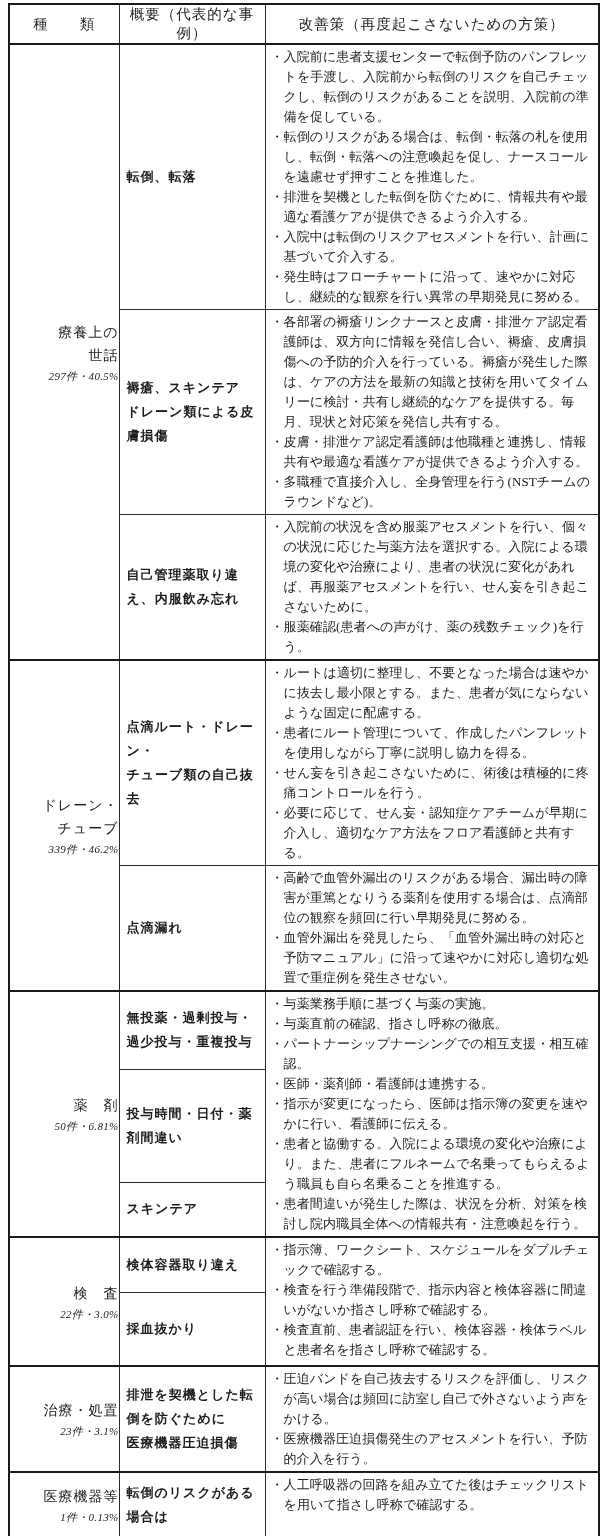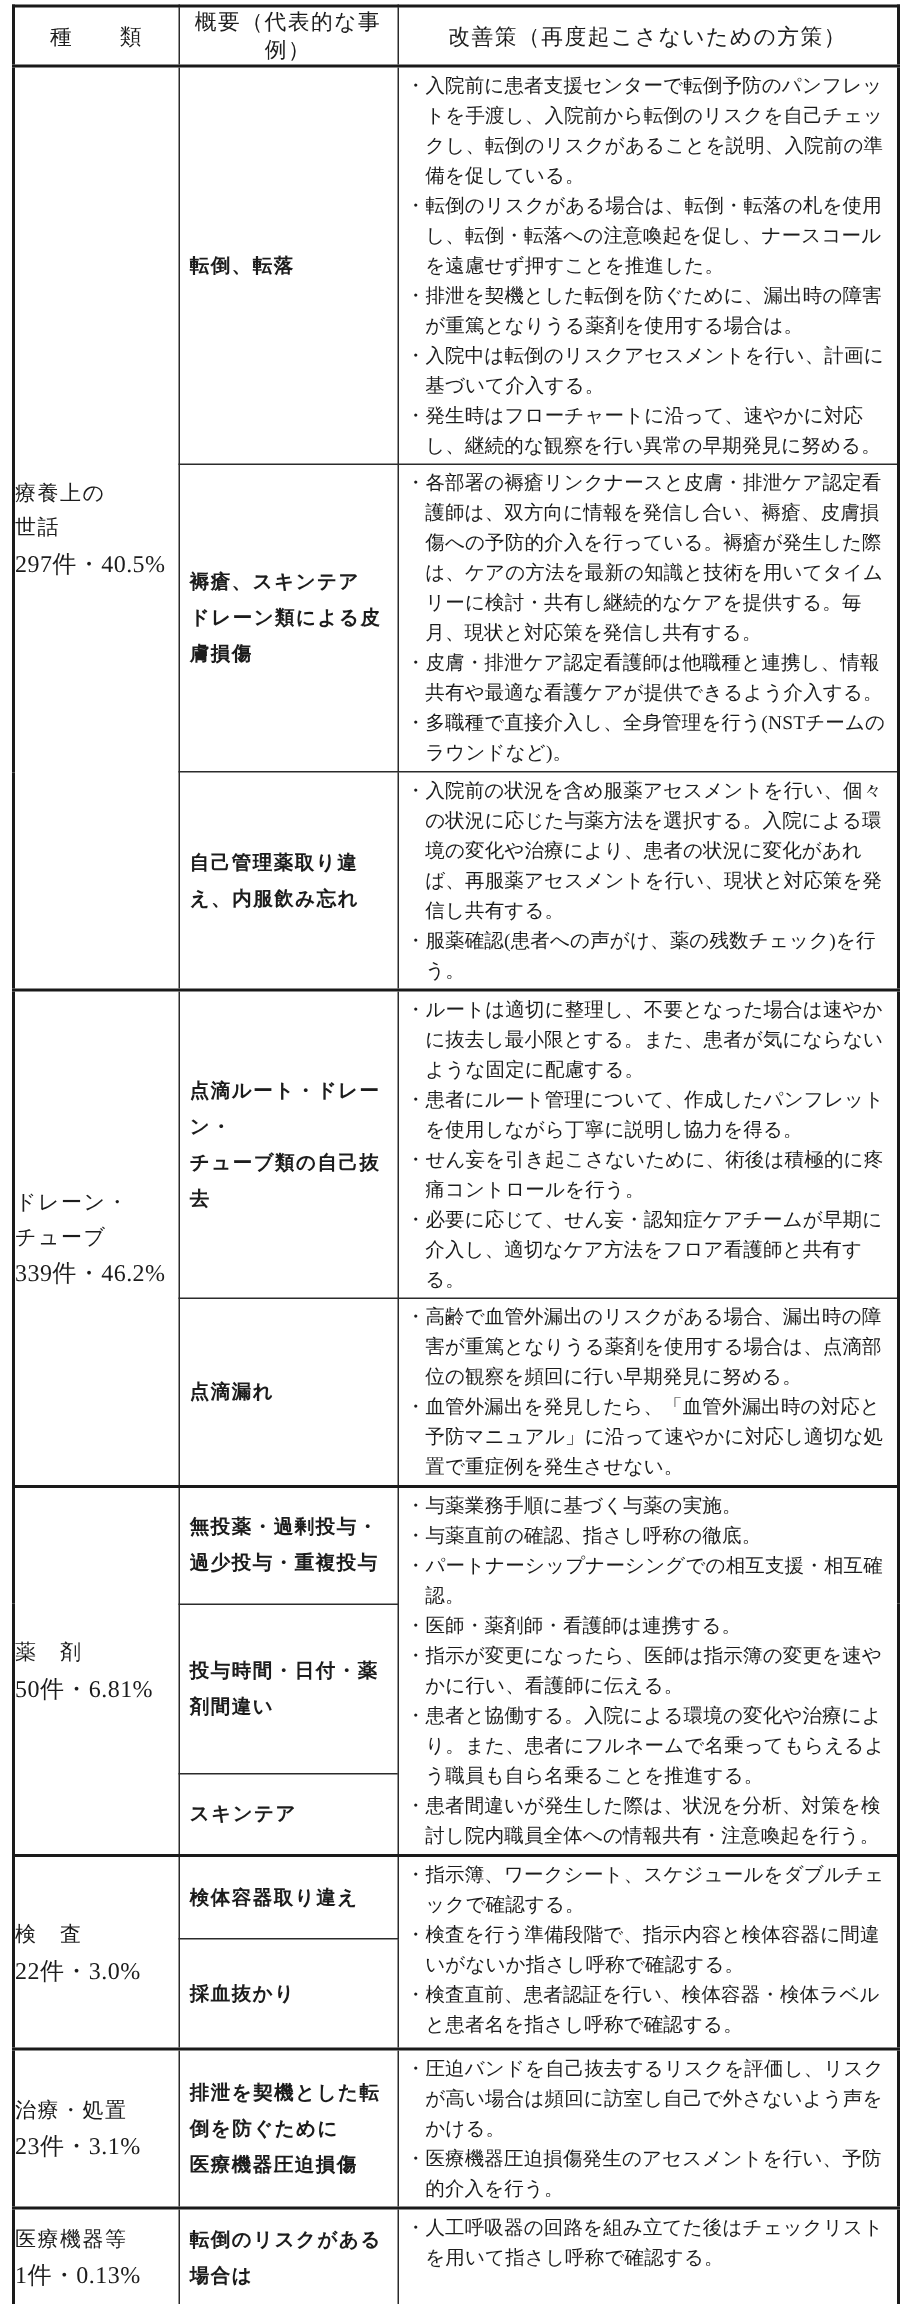--- a/index.html
+++ b/index.html
@@ -29,33 +29,34 @@
   thead th{
     border-bottom:2px solid #1a1a1a;
     font-weight:normal;
     font-size:14.5px;
     text-align:center;
     letter-spacing:1px;
     height:34px;
   }
   tr.sec > td{border-top:2px solid #1a1a1a;}
   td.cat{
-    text-align:left;
+    text-align:right;
     vertical-align:middle;
   }
   .cat-name{
     font-size:14px;
     line-height:23px;
     letter-spacing:1px;
     white-space:pre-line;
   }
   .cat-stat{
-    font-size:16px;
+    font-size:11px;
     letter-spacing:0.3px;
     margin-top:2px;
+    font-style:italic;
   }
   td.case{
     font-size:13px;
     line-height:24px;
     letter-spacing:1px;
     padding:4px 6px 4px 7px;
     white-space:pre-line;
     vertical-align:middle;
     font-weight:bold;
   }
@@ -94,38 +95,38 @@
     <tr class="sec" style="height:239px">
       <td class="cat" rowspan="3">
         <div class="cat-name">療養上の
 世話</div>
         <div class="cat-stat">297件・40.5%</div>
       </td>
       <td class="case">転倒、転落</td>
       <td class="meas">
         <p class="m">・入院前に患者支援センターで転倒予防のパンフレットを手渡し、入院前から転倒のリスクを自己チェックし、転倒のリスクがあることを説明、入院前の準備を促している。</p>
         <p class="m">・転倒のリスクがある場合は、転倒・転落の札を使用し、転倒・転落への注意喚起を促し、ナースコールを遠慮せず押すことを推進した。</p>
-        <p class="m">・排泄を契機とした転倒を防ぐために、漏出時の障害が重篤となりうる薬剤を使用する場合は。</p>
+        <p class="m">・排泄を契機とした転倒を防ぐために、情報共有や最適な看護ケアが提供できるよう介入する。</p>
         <p class="m">・入院中は転倒のリスクアセスメントを行い、計画に基づいて介入する。</p>
         <p class="m">・発生時はフローチャートに沿って、速やかに対応し、継続的な観察を行い異常の早期発見に努める。</p>
       </td>
     </tr>
     <tr style="height:205px">
       <td class="case">褥瘡、スキンテア
 ドレーン類による皮膚損傷</td>
       <td class="meas">
         <p class="m">・各部署の褥瘡リンクナースと皮膚・排泄ケア認定看護師は、双方向に情報を発信し合い、褥瘡、皮膚損傷への予防的介入を行っている。褥瘡が発生した際は、ケアの方法を最新の知識と技術を用いてタイムリーに検討・共有し継続的なケアを提供する。毎月、現状と対応策を発信し共有する。</p>
         <p class="m">・皮膚・排泄ケア認定看護師は他職種と連携し、情報共有や最適な看護ケアが提供できるよう介入する。</p>
         <p class="m">・多職種で直接介入し、全身管理を行う(NSTチームのラウンドなど)。</p>
       </td>
     </tr>
     <tr style="height:101px">
       <td class="case">自己管理薬取り違え、内服飲み忘れ</td>
       <td class="meas">
-        <p class="m">・入院前の状況を含め服薬アセスメントを行い、個々の状況に応じた与薬方法を選択する。入院による環境の変化や治療により、患者の状況に変化があれば、再服薬アセスメントを行い、現状と対応策を発信し共有する。</p>
+        <p class="m">・入院前の状況を含め服薬アセスメントを行い、個々の状況に応じた与薬方法を選択する。入院による環境の変化や治療により、患者の状況に変化があれば、再服薬アセスメントを行い、せん妄を引き起こさないために。</p>
         <p class="m">・服薬確認(患者への声がけ、薬の残数チェック)を行う。</p>
       </td>
     </tr>
 
     <tr class="sec" style="height:179px">
       <td class="cat" rowspan="2">
         <div class="cat-name">ドレーン・
 チューブ</div>
         <div class="cat-stat">339件・46.2%</div>
       </td>

